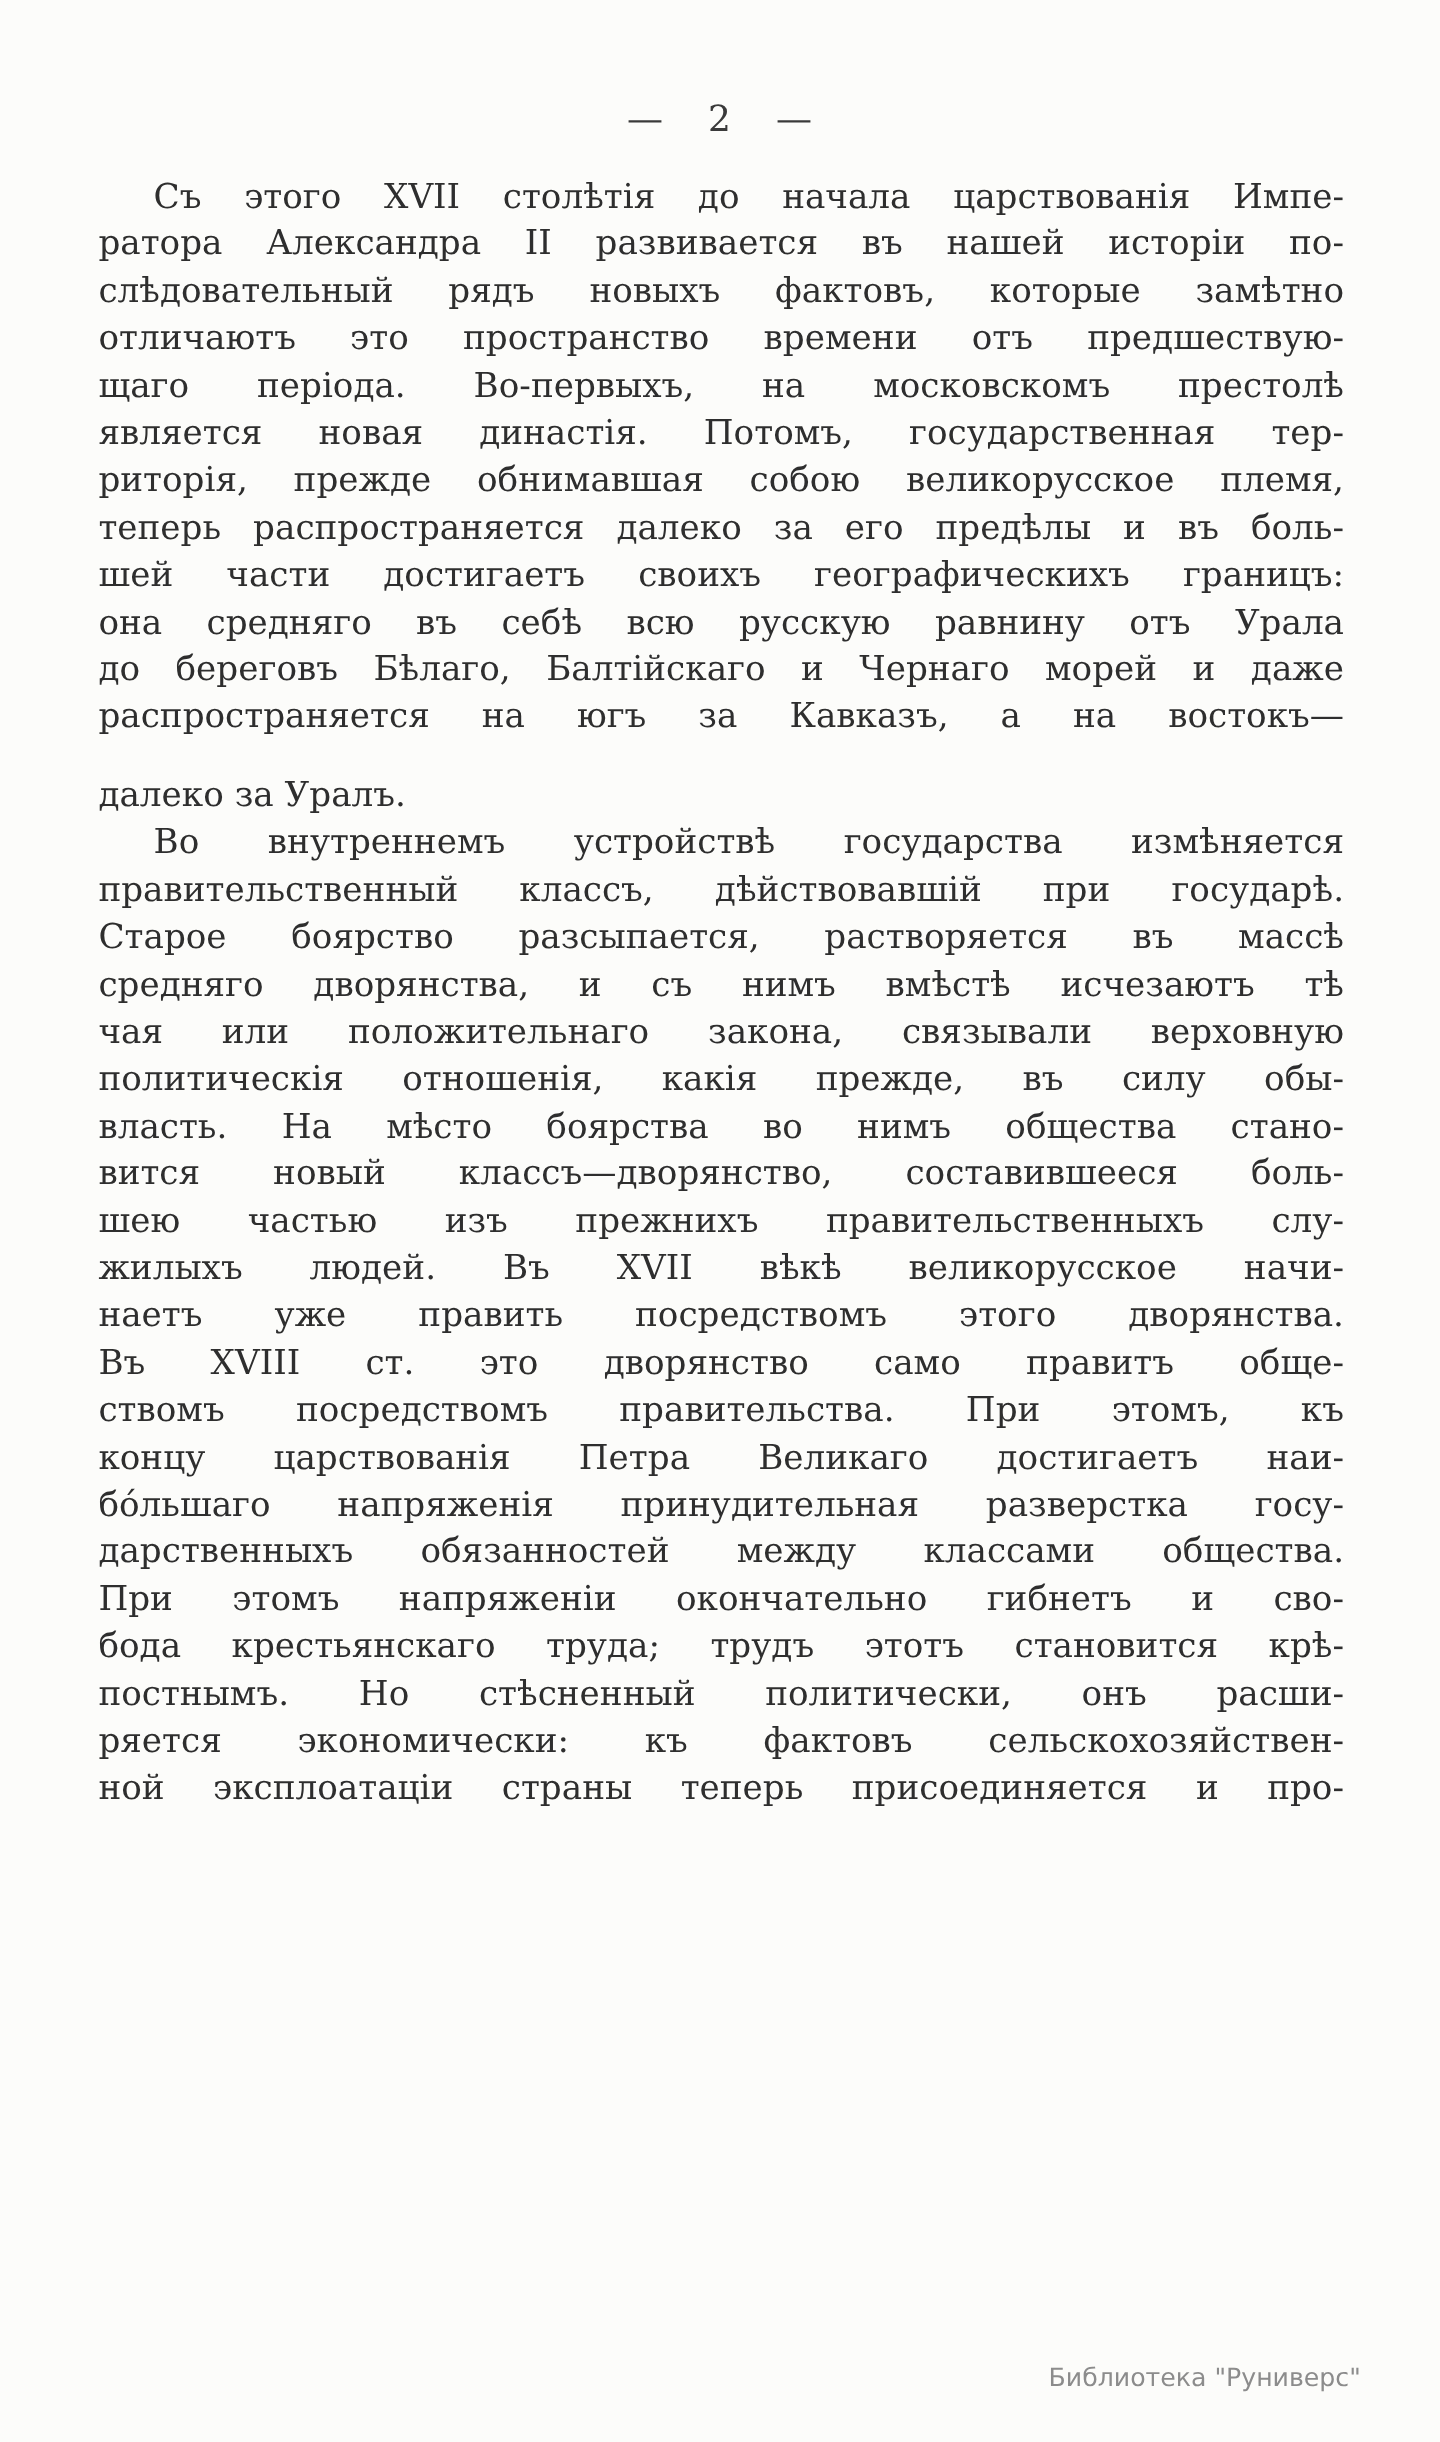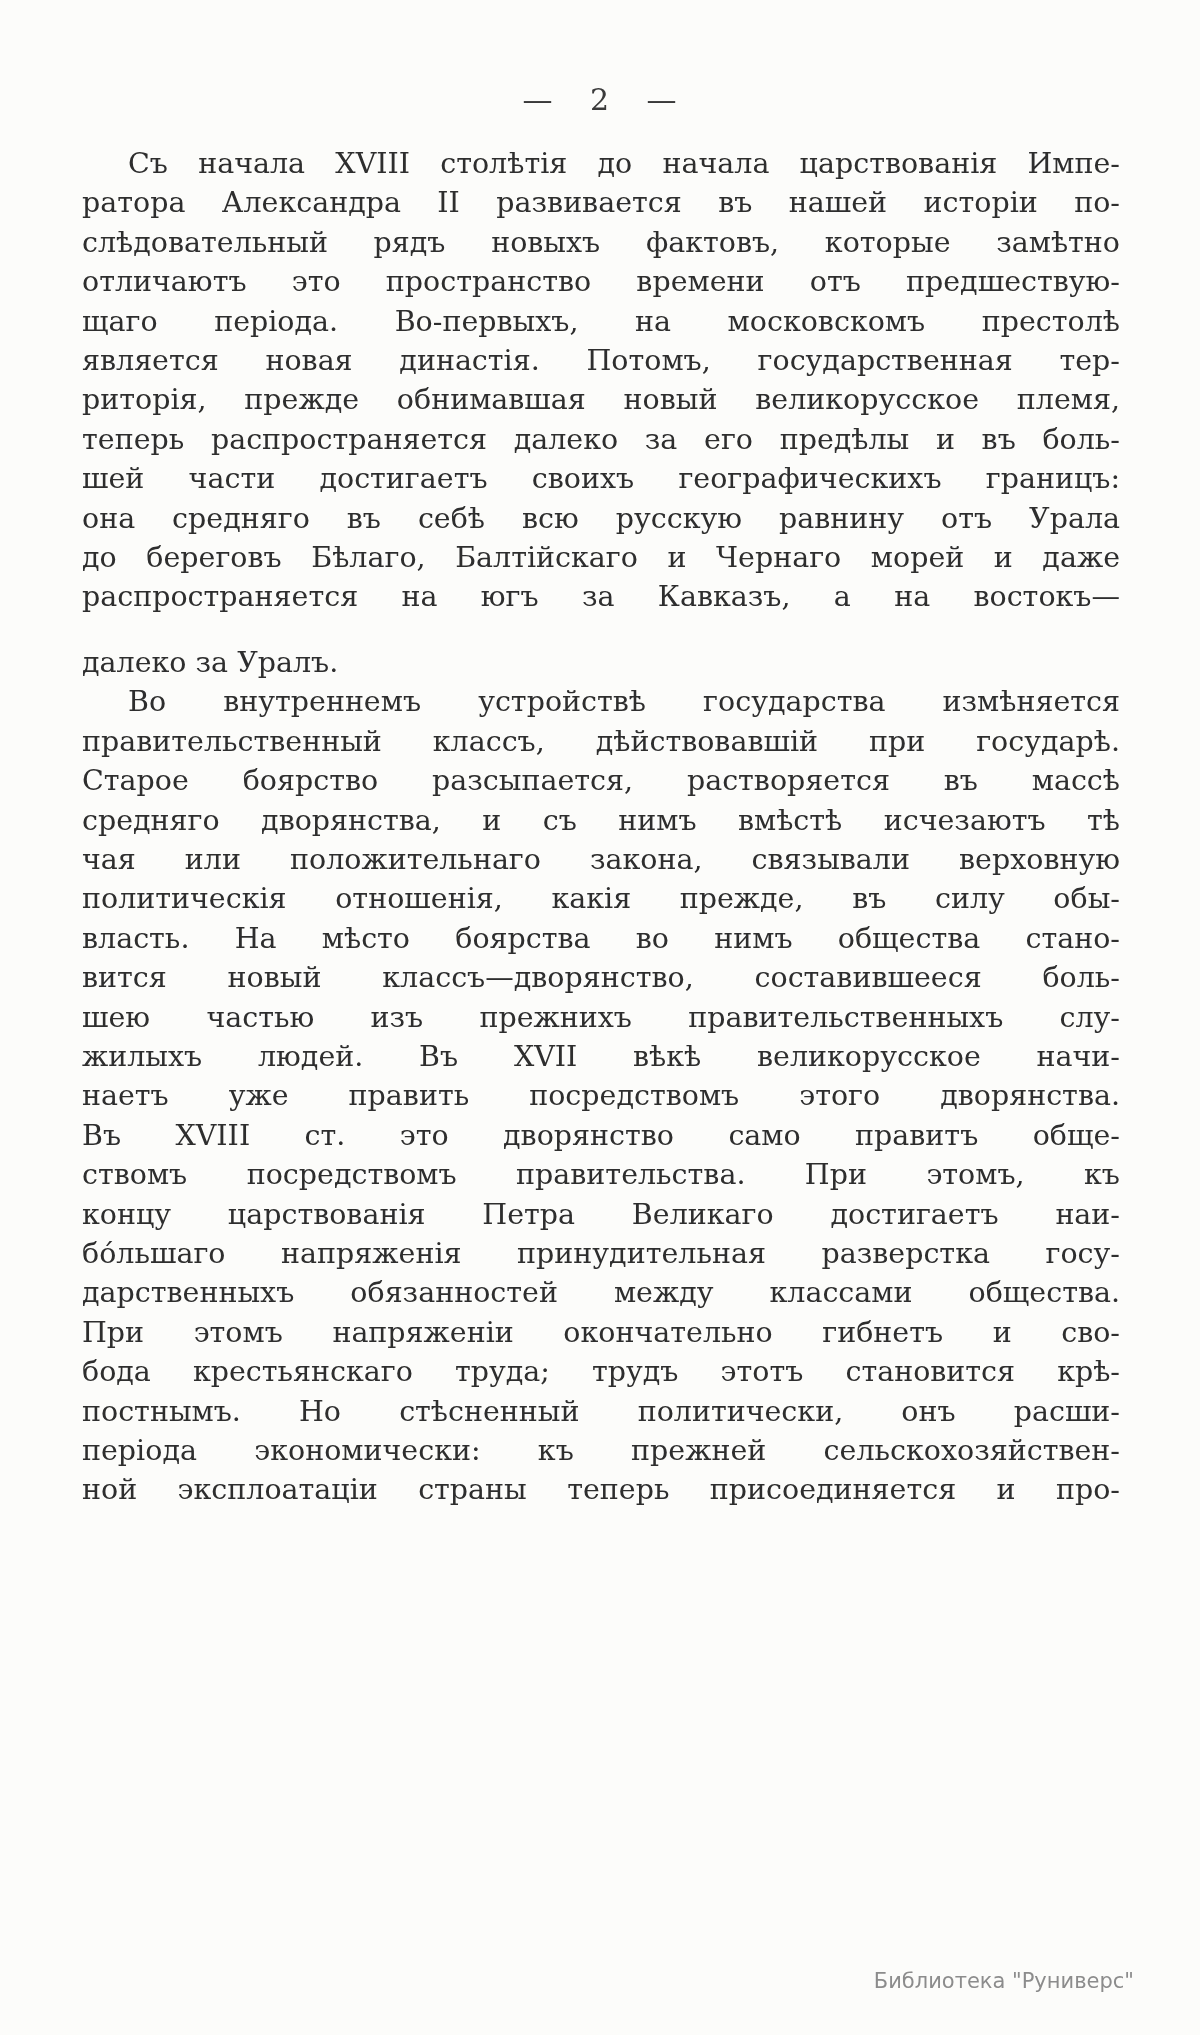--- a/index.html
+++ b/index.html
@@ -58,27 +58,27 @@
   }
 </style>
 </head>
 <body>
 
 <div class="page">
   <div class="page-number">— 2 —</div>
 
   <div class="text-block">
       <div class="paragraph">
-        <div class="line first">Съ начала XVIII столѣтія до начала царствованія Импе-</div>
+        <div class="line first">Съ этого XVII столѣтія до начала царствованія Импе-</div>
         <div class="line">ратора Александра II развивается въ нашей исторіи по-</div>
         <div class="line">слѣдовательный рядъ новыхъ фактовъ, которые замѣтно</div>
         <div class="line">отличаютъ это пространство времени отъ предшествую-</div>
         <div class="line">щаго періода. Во-первыхъ, на московскомъ престолѣ</div>
         <div class="line">является новая династія. Потомъ, государственная тер-</div>
-        <div class="line">риторія, прежде обнимавшая новый великорусское племя,</div>
+        <div class="line">риторія, прежде обнимавшая собою великорусское племя,</div>
         <div class="line">теперь распространяется далеко за его предѣлы и въ боль-</div>
         <div class="line">шей части достигаетъ своихъ географическихъ границъ:</div>
         <div class="line">она средняго въ себѣ всю русскую равнину отъ Урала</div>
         <div class="line">до береговъ Бѣлаго, Балтійскаго и Чернаго морей и даже</div>
         <div class="line">распространяется на югъ за Кавказъ, а на востокъ—</div>
         <div class="line lastline">далеко за Уралъ.</div>
       </div>
       <div class="paragraph">
         <div class="line first">Во внутреннемъ устройствѣ государства измѣняется</div>
         <div class="line">правительственный классъ, дѣйствовавшій при государѣ.</div>
@@ -92,19 +92,19 @@
         <div class="line">жилыхъ людей. Въ XVII вѣкѣ великорусское начи-</div>
         <div class="line">наетъ уже править посредствомъ этого дворянства.</div>
         <div class="line">Въ XVIII ст. это дворянство само правитъ обще-</div>
         <div class="line">ствомъ посредствомъ правительства. При этомъ, къ</div>
         <div class="line">концу царствованія Петра Великаго достигаетъ наи-</div>
         <div class="line">бо́льшаго напряженія принудительная разверстка госу-</div>
         <div class="line">дарственныхъ обязанностей между классами общества.</div>
         <div class="line">При этомъ напряженіи окончательно гибнетъ и сво-</div>
         <div class="line">бода крестьянскаго труда; трудъ этотъ становится крѣ-</div>
         <div class="line">постнымъ. Но стѣсненный политически, онъ расши-</div>
-        <div class="line">періода экономически: къ прежней сельскохозяйствен-</div>
+        <div class="line">ряется экономически: къ фактовъ сельскохозяйствен-</div>
         <div class="line">ной эксплоатаціи страны теперь присоединяется и про-</div>
       </div>
     </div>
 
   <div class="watermark">Библиотека "Руниверс"</div>
 </div>
 
 </body></html>

